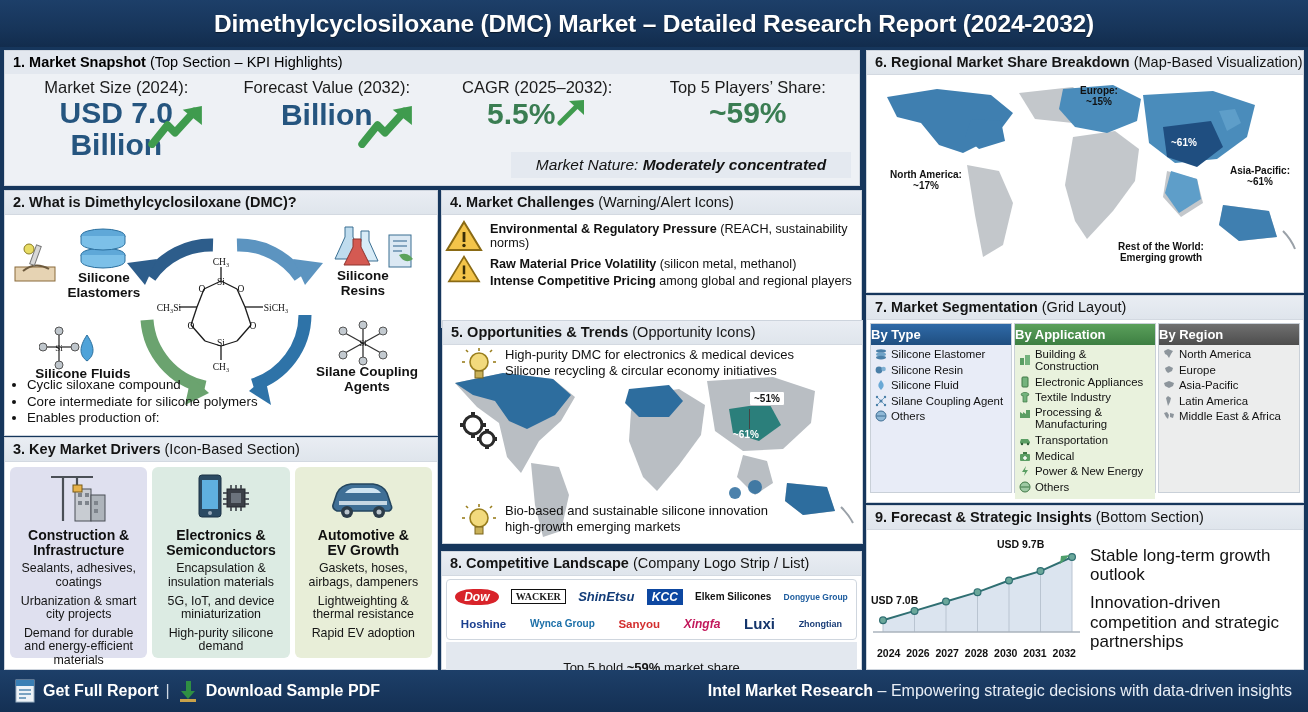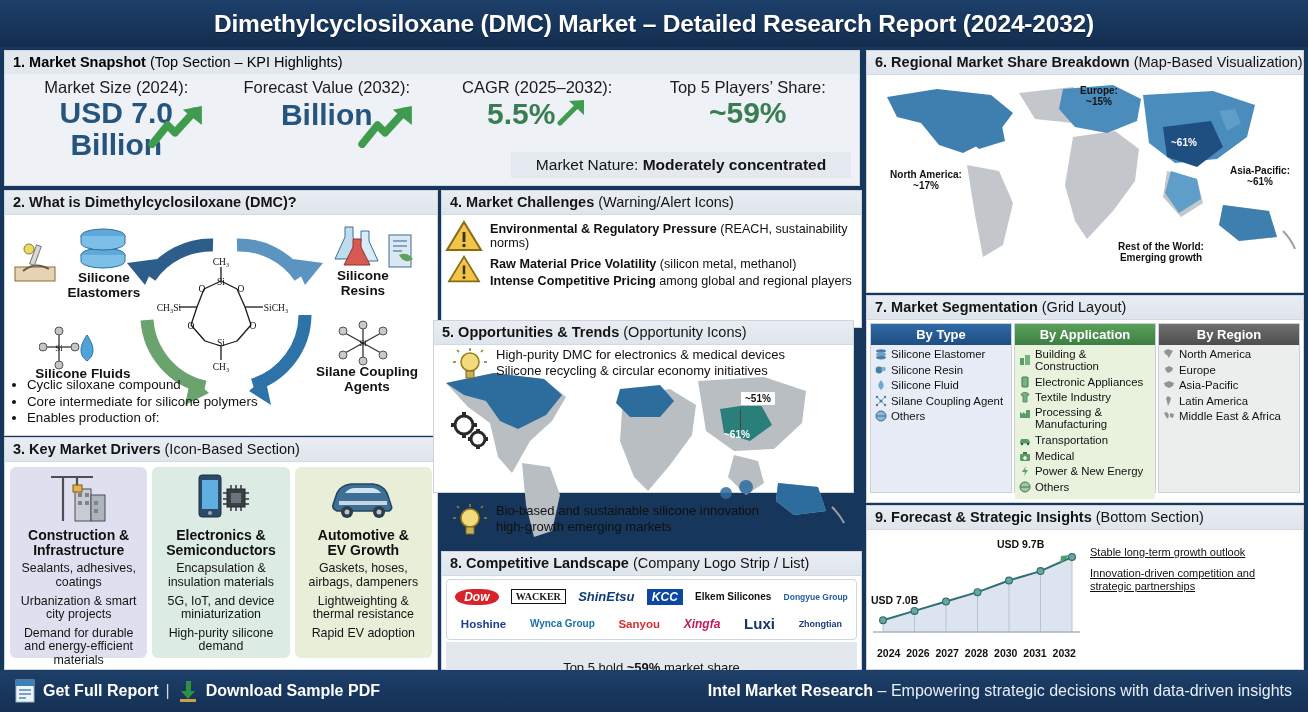--- a/index.html
+++ b/index.html
@@ -40,20 +40,21 @@
   .kpi-label { font-size:16.5px; color:#1b1b1b; margin-bottom:1px; }
   .kpi-val { font-size:30px; font-weight:bold; color:#25557f; line-height:1.0; }
   .kpi-val.green { color:#3a7d52; }
   .kpi-val2 { font-size:30px; font-weight:bold; color:#25557f; line-height:1.1;}
   .arrow-up { position:absolute; right:16px; top:26px; width:58px; height:44px; }
   .arrow-sm { display:inline-block; vertical-align:-2px; margin-left:2px;}
   .mknature {
     position:absolute; right:8px; bottom:7px; width:340px;
     background:#e4e9f0; text-align:center; font-size:15.5px; padding:4px 4px;
     color:#141414;
+    font-style:italic;
   }
   .mknature b { font-weight:bold; }
 
   
   .p2 { position:absolute; left:4px; top:190px; width:434px; height:246px; }
   .p2-body { position:relative; height:214px; }
   .nodelbl { position:absolute; font-size:13.5px; font-weight:bold; color:#121212;
              text-align:center; line-height:1.08; }
   .bullets { position:absolute; left:8px; bottom:2px; font-size:13.3px; color:#121212;}
   .bullets li { margin:1px 0 1px 14px; line-height:1.18;}
@@ -69,21 +70,21 @@
   .drv-line { font-size:12.4px; color:#151515; line-height:1.1; margin-bottom:5px;}
 
   
   .p4 { position:absolute; left:441px; top:190px; width:421px; height:138px;}
   .ch-list { padding:4px 4px 2px 2px; }
   .ch-item { display:flex; align-items:flex-start; gap:6px; margin-bottom:1px;}
   .ch-txt { font-size:12.6px; color:#111; line-height:1.12; padding-top:3px;}
   .ch-txt b { font-weight:bold; }
 
   
-  .p5 { position:absolute; left:433px; top:320px; width:421px; height:173px;}
+  .p5 { position:absolute; left:442px; top:320px; width:421px; height:224px;}
   .opp-body { position:relative; height:200px; overflow:hidden; }
   .opp-txt { position:absolute; font-size:13px; color:#101010; line-height:1.22; z-index:3;}
 
   
   .p8 { position:absolute; left:441px; top:551px; width:421px; height:119px;}
   .logo-box { margin:3px 4px 2px; border:1px solid #cfd6de; border-radius:4px;
               background:#fff; padding:3px 2px 2px; }
   .logo-row { display:flex; align-items:center; justify-content:space-around; height:27px;}
   .lg { font-size:11.5px; font-weight:bold; color:#1a1a1a; white-space:nowrap;}
   .share-bar { background:#e3e8ef; text-align:center; font-size:13px; padding:18px;
@@ -93,38 +94,38 @@
   
   .p6 { position:absolute; left:866px; top:50px; width:438px; height:243px;}
   .map6 { position:relative; height:210px; background:#fff; overflow:hidden;}
   .mlbl { position:absolute; font-size:10px; font-weight:bold; color:#111;
           text-align:center; line-height:1.12; z-index:4;}
 
   
   .p7 { position:absolute; left:866px; top:295px; width:438px; height:208px;}
   .seg-grid { display:flex; height:176px; padding:3px; gap:2px;}
   .seg-col { flex:1; border:1px solid #c9d0d8; display:flex; flex-direction:column;}
-  .seg-hd { text-align:center; color:#fff; font-weight:bold; font-size:13px; padding:3px 0;}
+  .seg-hd { text-align:left; color:#fff; font-weight:bold; font-size:13px; padding:3px 0;}
   .seg-hd.t { background:linear-gradient(180deg,#2f6aa8,#1f4e80); }
   .seg-hd.a { background:linear-gradient(180deg,#5ba05b,#3d7f42); }
   .seg-hd.r { background:linear-gradient(180deg,#707070,#4d4d4d); }
   .seg-body { flex:1; padding:3px 2px 2px 4px; }
   .seg-body.t { background:#e8ecf7; }
   .seg-body.a { background:#e9f2dd; }
   .seg-body.r { background:#eceded; }
   .seg-item { display:flex; align-items:center; gap:4px; font-size:11.4px;
               color:#111; line-height:1.06; margin-bottom:3.5px;}
   .seg-ico { width:12px; height:12px; flex:0 0 12px; }
 
   
   .p9 { position:absolute; left:866px; top:505px; width:438px; height:165px;}
   .fc-body { display:flex; height:133px; padding:2px;}
   .fc-chart { width:215px; position:relative; }
   .fc-notes { flex:1; padding:14px 2px 2px 6px;}
-  .fc-note { font-size:11px; color:#111; line-height:1.13; margin-bottom:9px;text-decoration:underline;}
+  .fc-note { font-size:17px; color:#111; line-height:1.13; margin-bottom:9px;}
   .vtag { position:absolute; font-size:10.5px; font-weight:bold; color:#111;}
 
   
   .ftr { position:absolute; left:0; bottom:0; width:1308px; height:42px;
          background:linear-gradient(180deg,#1d3f69,#143054);
          display:flex; align-items:center; }
   .ftr-left { display:flex; align-items:center; gap:7px; padding-left:14px; }
   .ftr-link { color:#fff; font-size:16px; font-weight:bold; }
   .ftr-div { color:#cfd8e4; font-size:16px; }
   .ftr-right { margin-left:auto; padding-right:16px; color:#e8eef6; font-size:16px;}

